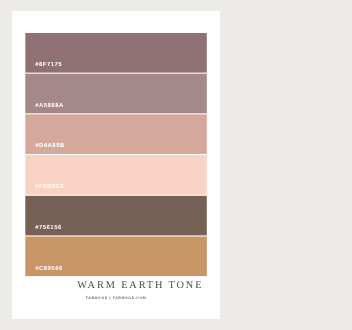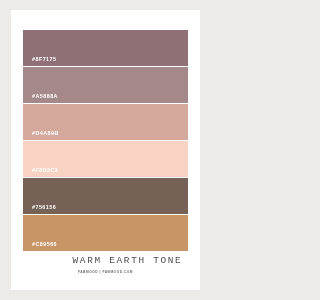--- a/index.html
+++ b/index.html
@@ -49,21 +49,21 @@
     position: absolute;
     left: 0;
     top: 245px;
     width: 189px;
     text-align: center;
   }
   .caption-title {
     font-size: 9.4px;
     letter-spacing: 1.7px;
     color: #4b4b4b;
-    font-family: Liberation Mono, monospace;
+    font-family: Liberation Serif, serif;
     white-space: nowrap;
     margin-left: 44px;
   }
   .caption-credit {
     margin-top: 4px;
     font-size: 3.2px;
     letter-spacing: 0.55px;
     font-weight: 700;
     color: #6d6d6d;
     font-family: "Liberation Sans", sans-serif;

